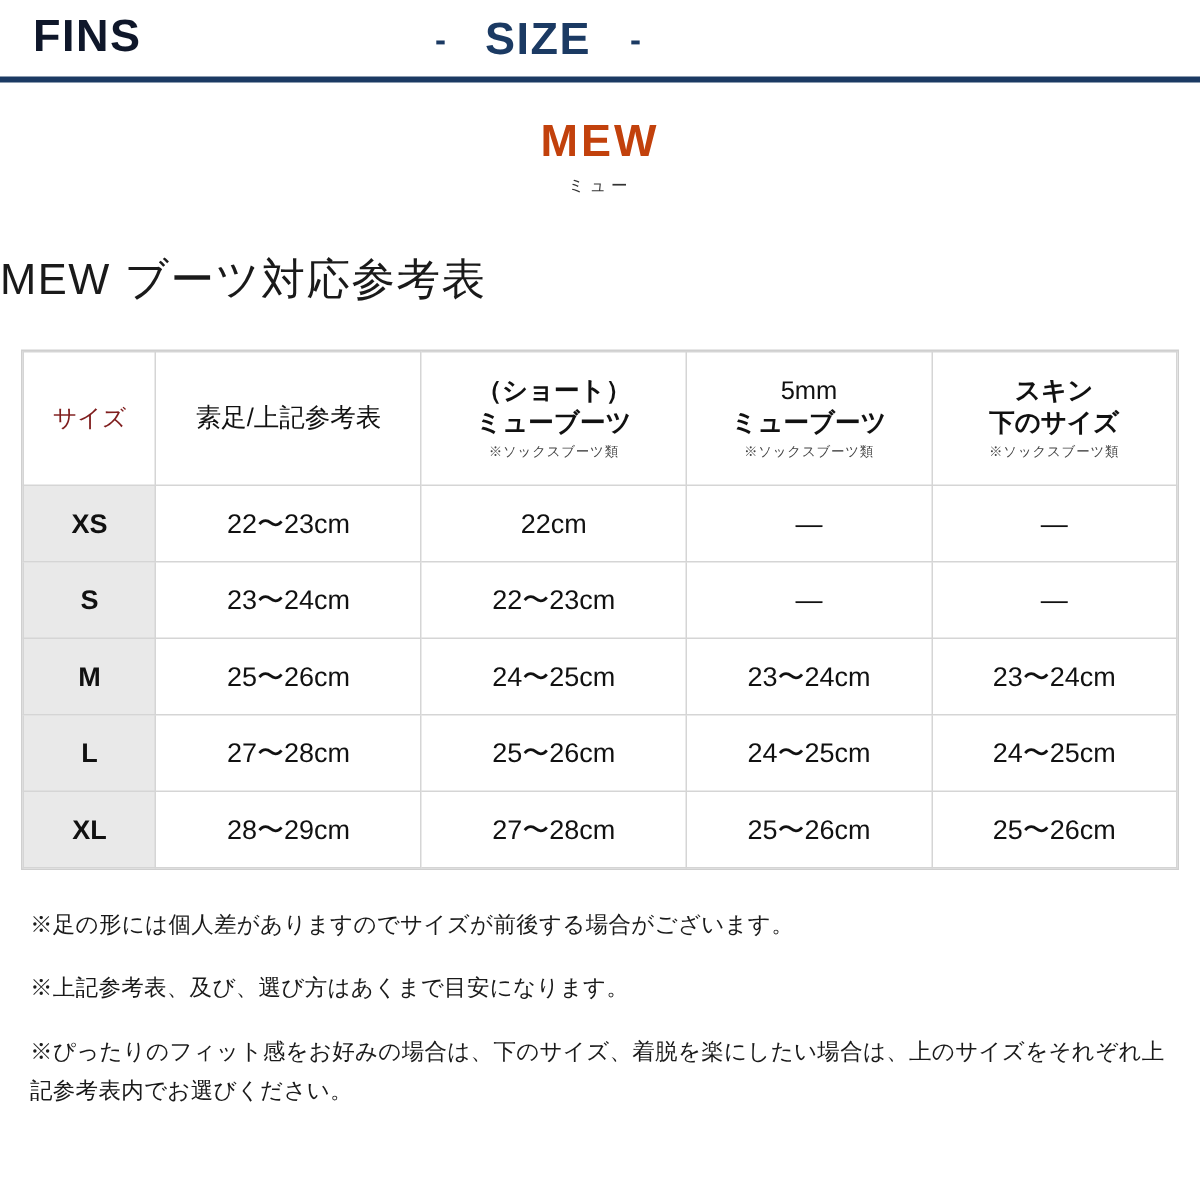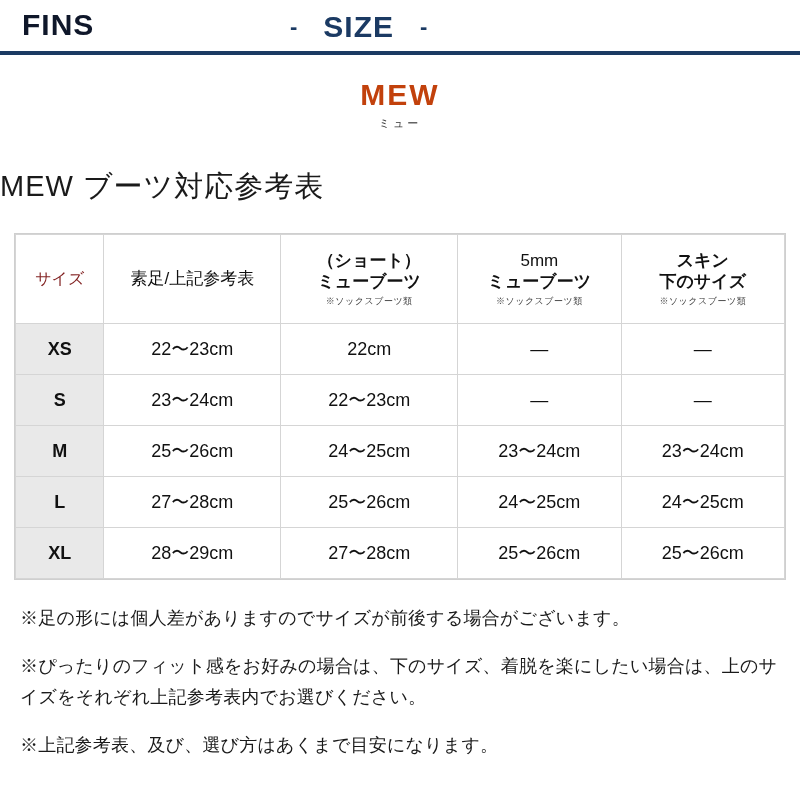--- a/index.html
+++ b/index.html
@@ -151,25 +151,24 @@
     color: #7f1d1d;
     margin-top: 19px;
   }
 
   
   .notes {
     margin: 24px 20px 0 20px;
     color: #1a1a1a;
   }
   .note {
-    font-size: 18px;
+    font-size: 15px;
     line-height: 1.75;
     margin-bottom: 16px;
     letter-spacing: 0.2px;
-    font-family: Liberation Mono, monospace;
   }
   .note:last-child { margin-bottom: 0; }
 </style>
 </head>
 <body>
 
 <div class="page">
 
   <div class="header">
     <div class="header-fins">FINS</div>
@@ -257,17 +256,17 @@
           <td>27〜28cm</td>
           <td>25〜26cm</td>
           <td>25〜26cm</td>
         </tr>
       </tbody>
     </table>
   </div>
 
   <div class="notes">
     <div class="note">※足の形には個人差がありますのでサイズが前後する場合がございます。</div>
+    <div class="note">※上記参考表、及び、選び方はあくまで目安になります。</div>
     <div class="note">※ぴったりのフィット感をお好みの場合は、下のサイズ、着脱を楽にしたい場合は、上のサイズをそれぞれ上記参考表内でお選びください。</div>
-    <div class="note">※上記参考表、及び、選び方はあくまで目安になります。</div>
   </div>
 
 </div>
 
 </body></html>

